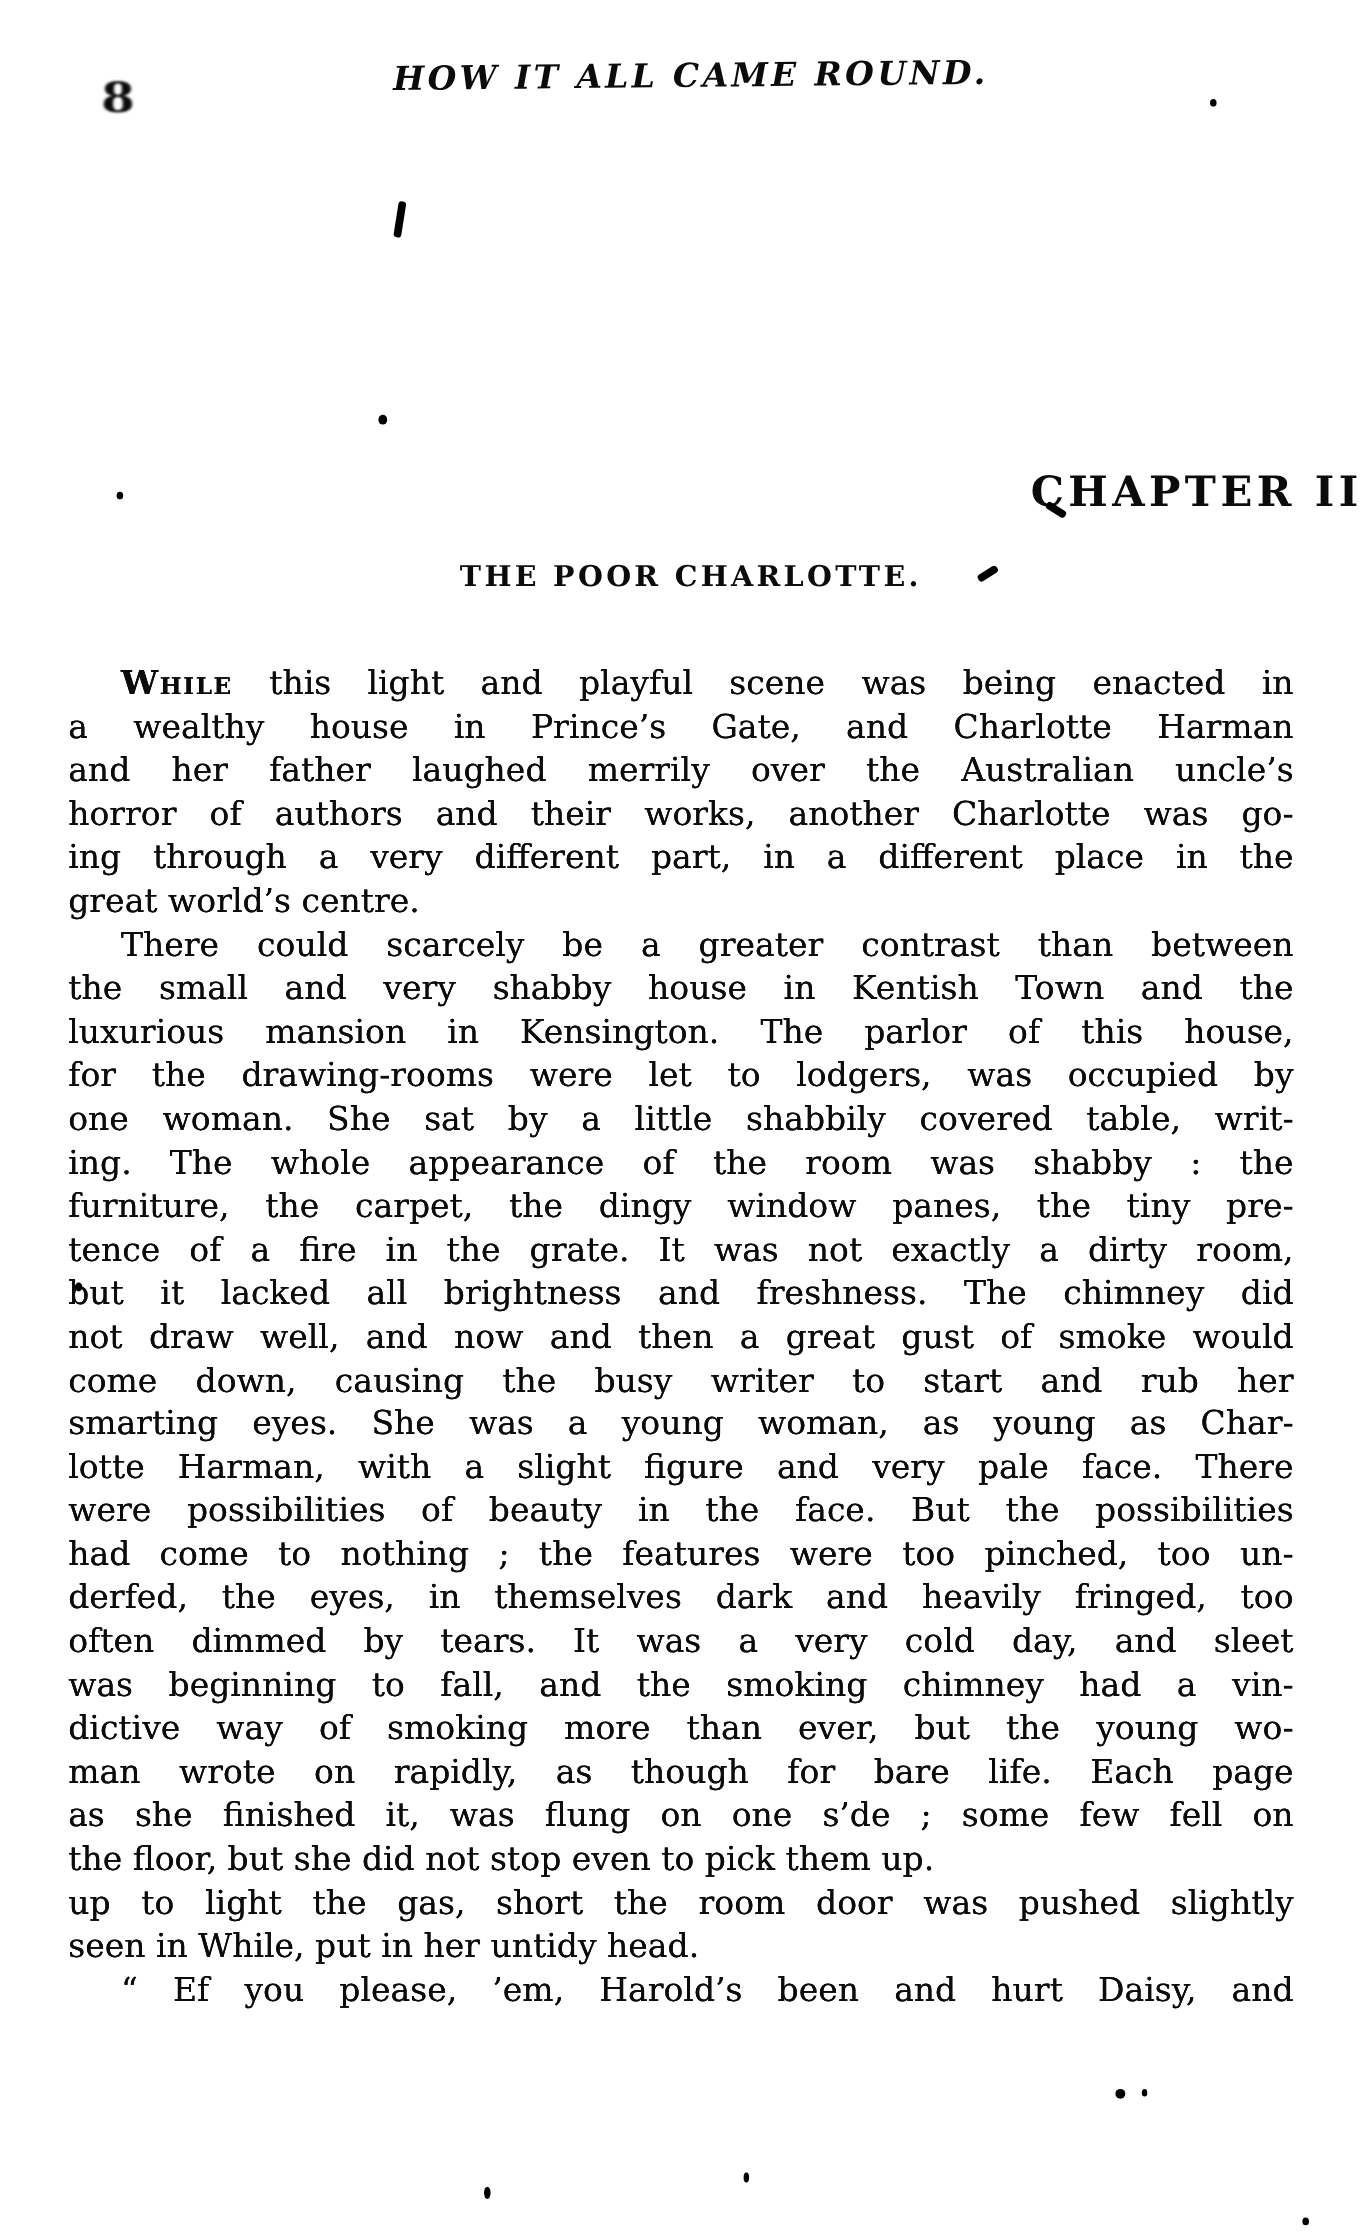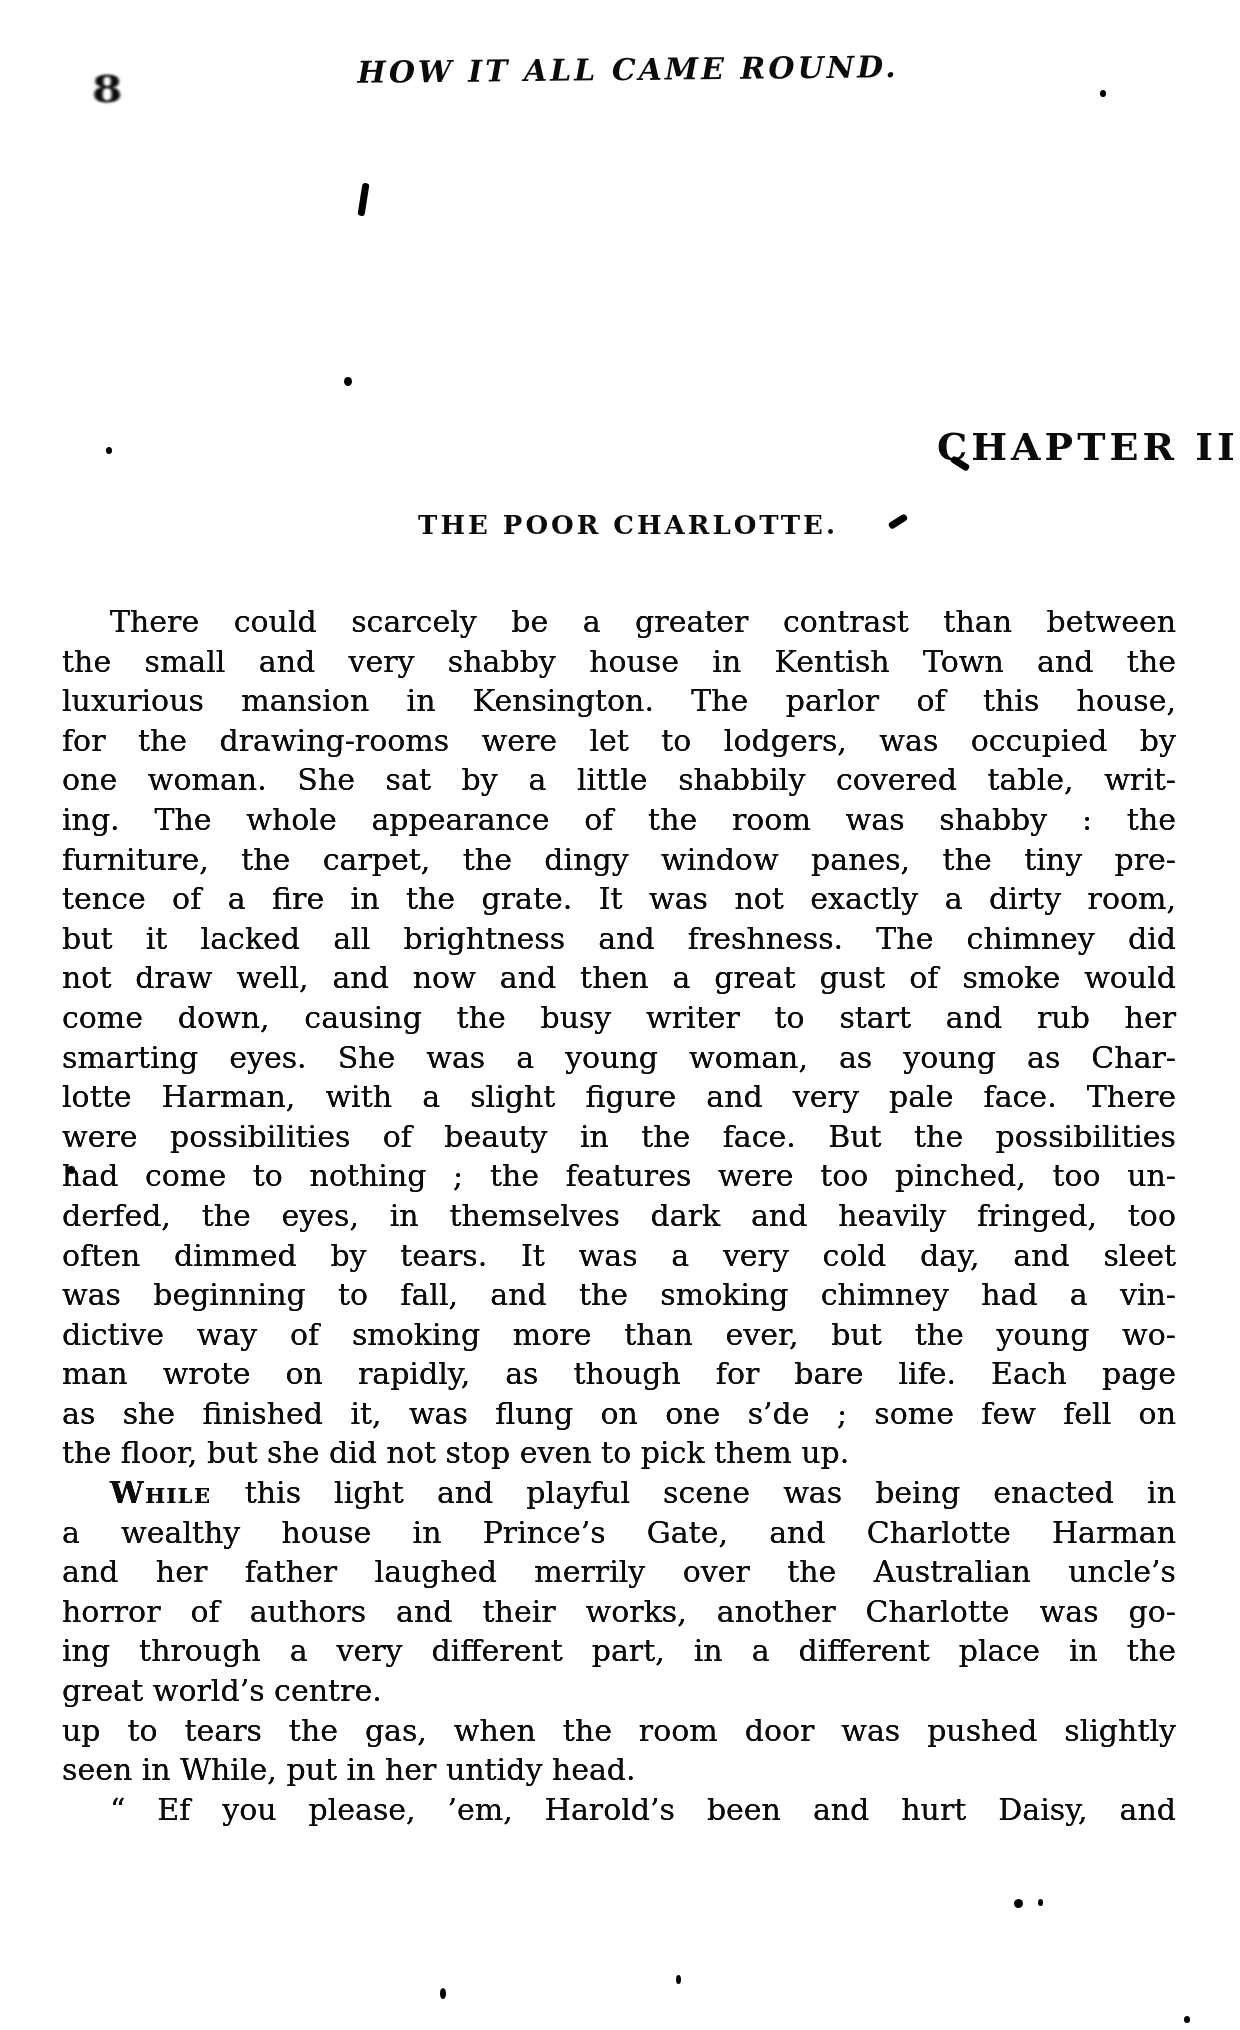--- a/index.html
+++ b/index.html
@@ -103,20 +103,28 @@
   <span class="page-number">8</span>
 
   <div class="running-title">HOW IT ALL CAME ROUND.</div>
 
   <h1 class="chapter-heading">CHAPTER II.</h1>
 
   <h2 class="chapter-subtitle">THE POOR CHARLOTTE.</h2>
 
   <main class="body-text" id="body-text">
       <div class="paragraph">
+        <div class="line first"><span class="sc-lead">While</span> this light and playful scene was being enacted in</div>
+        <div class="line">a wealthy house in Prince’s Gate, and Charlotte Harman</div>
+        <div class="line">and her father laughed merrily over the Australian uncle’s</div>
+        <div class="line">horror of authors and their works, another Charlotte was go-</div>
+        <div class="line">ing through a very different part, in a different place in the</div>
+        <div class="line final">great world’s centre.</div>
+      </div>
+      <div class="paragraph">
         <div class="line first">There could scarcely be a greater contrast than between</div>
         <div class="line">the small and very shabby house in Kentish Town and the</div>
         <div class="line">luxurious mansion in Kensington.  The parlor of this house,</div>
         <div class="line">for the drawing-rooms were let to lodgers, was occupied by</div>
         <div class="line">one woman.  She sat by a little shabbily covered table, writ-</div>
         <div class="line">ing.  The whole appearance of the room was shabby : the</div>
         <div class="line">furniture, the carpet, the dingy window panes, the tiny pre-</div>
         <div class="line">tence of a fire in the grate.  It was not exactly a dirty room,</div>
         <div class="line">but it lacked all brightness and freshness.  The chimney did</div>
         <div class="line">not draw well, and now and then a great gust of smoke would</div>
@@ -127,29 +135,21 @@
         <div class="line">had come to nothing ; the features were too pinched, too un-</div>
         <div class="line">derfed, the eyes, in themselves dark and heavily fringed, too</div>
         <div class="line">often dimmed by tears.  It was a very cold day, and sleet</div>
         <div class="line">was beginning to fall, and the smoking chimney had a vin-</div>
         <div class="line">dictive way of smoking more than ever, but the young wo-</div>
         <div class="line">man wrote on rapidly, as though for bare life.  Each page</div>
         <div class="line">as she finished it, was flung on one s’de ; some few fell on</div>
         <div class="line final">the floor, but she did not stop even to pick them up.</div>
       </div>
       <div class="paragraph">
-        <div class="line first"><span class="sc-lead">While</span> this light and playful scene was being enacted in</div>
-        <div class="line">a wealthy house in Prince’s Gate, and Charlotte Harman</div>
-        <div class="line">and her father laughed merrily over the Australian uncle’s</div>
-        <div class="line">horror of authors and their works, another Charlotte was go-</div>
-        <div class="line">ing through a very different part, in a different place in the</div>
-        <div class="line final">great world’s centre.</div>
-      </div>
-      <div class="paragraph">
-        <div class="line">up to tears the gas, when the room door was pushed slightly</div>
+        <div class="line">up to light the gas, short the room door was pushed slightly</div>
         <div class="line final">seen in While, put in her untidy head.</div>
       </div>
       <div class="paragraph">
         <div class="line first">“ Ef you please, ’em, Harold’s been and hurt  Daisy, and</div>
       </div>
     </main>
 
   <div class="speck round speck-header-dot"></div>
   <div class="speck speck-slash"></div>
   <div class="speck round speck-mid-dot"></div>

